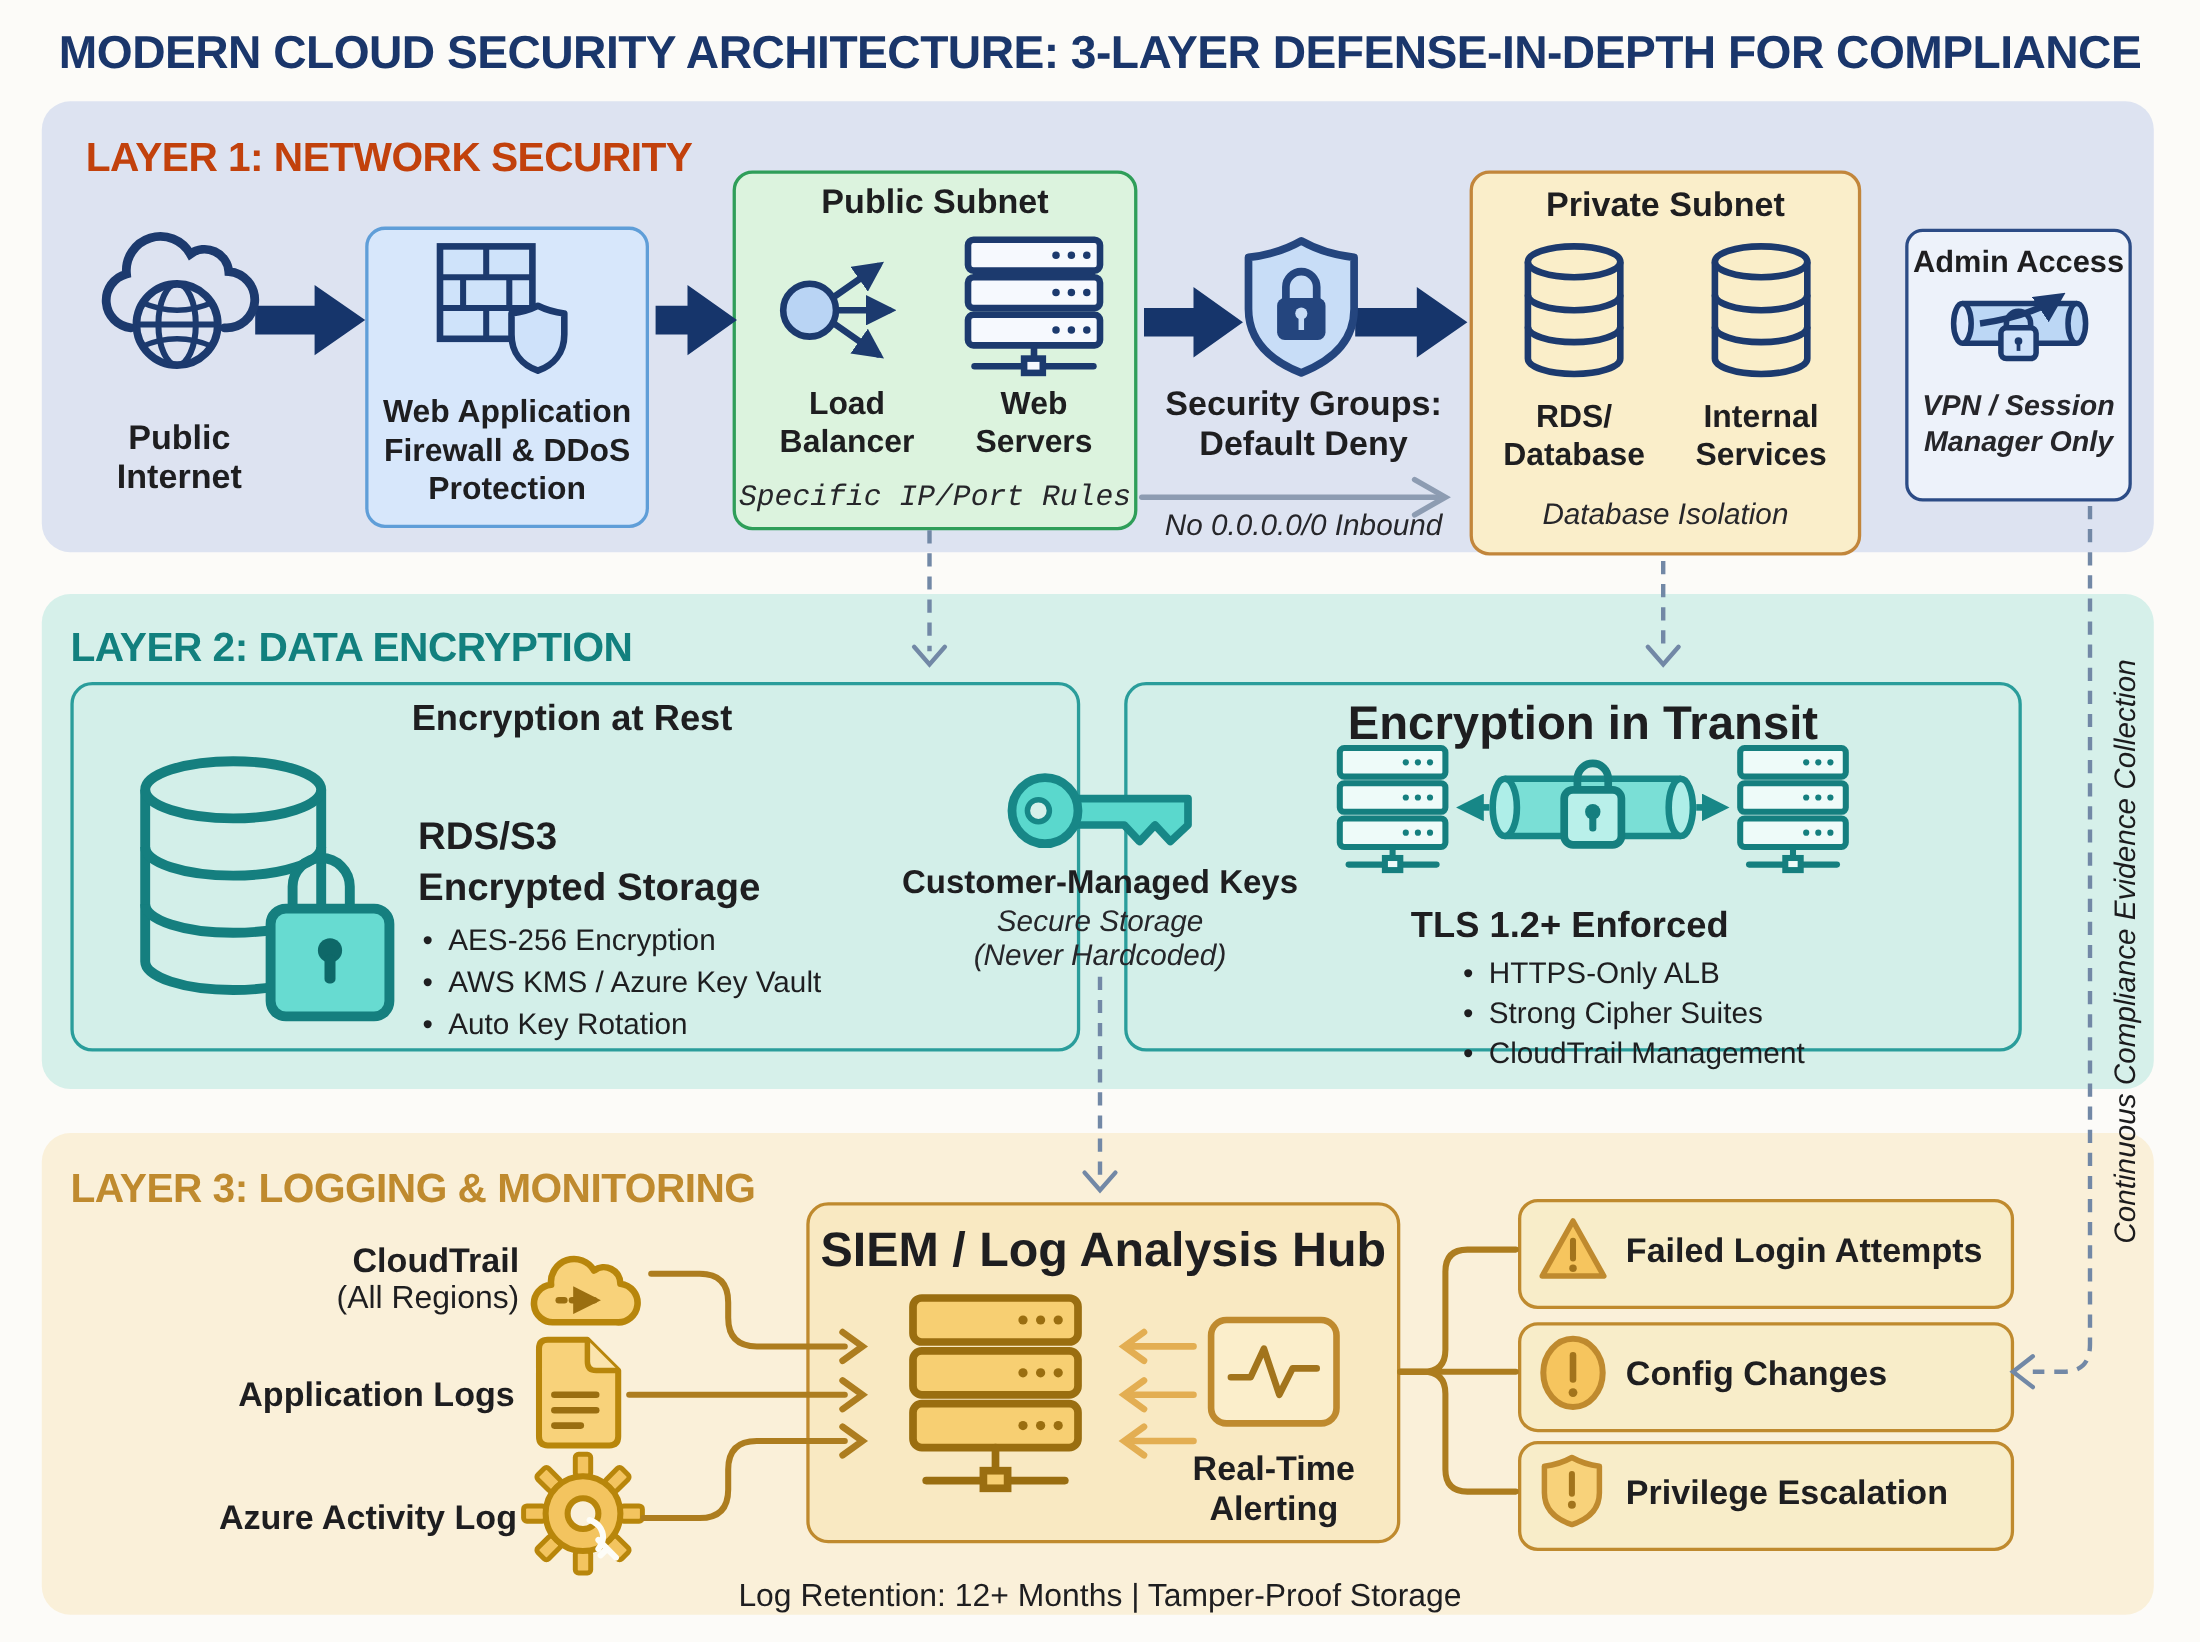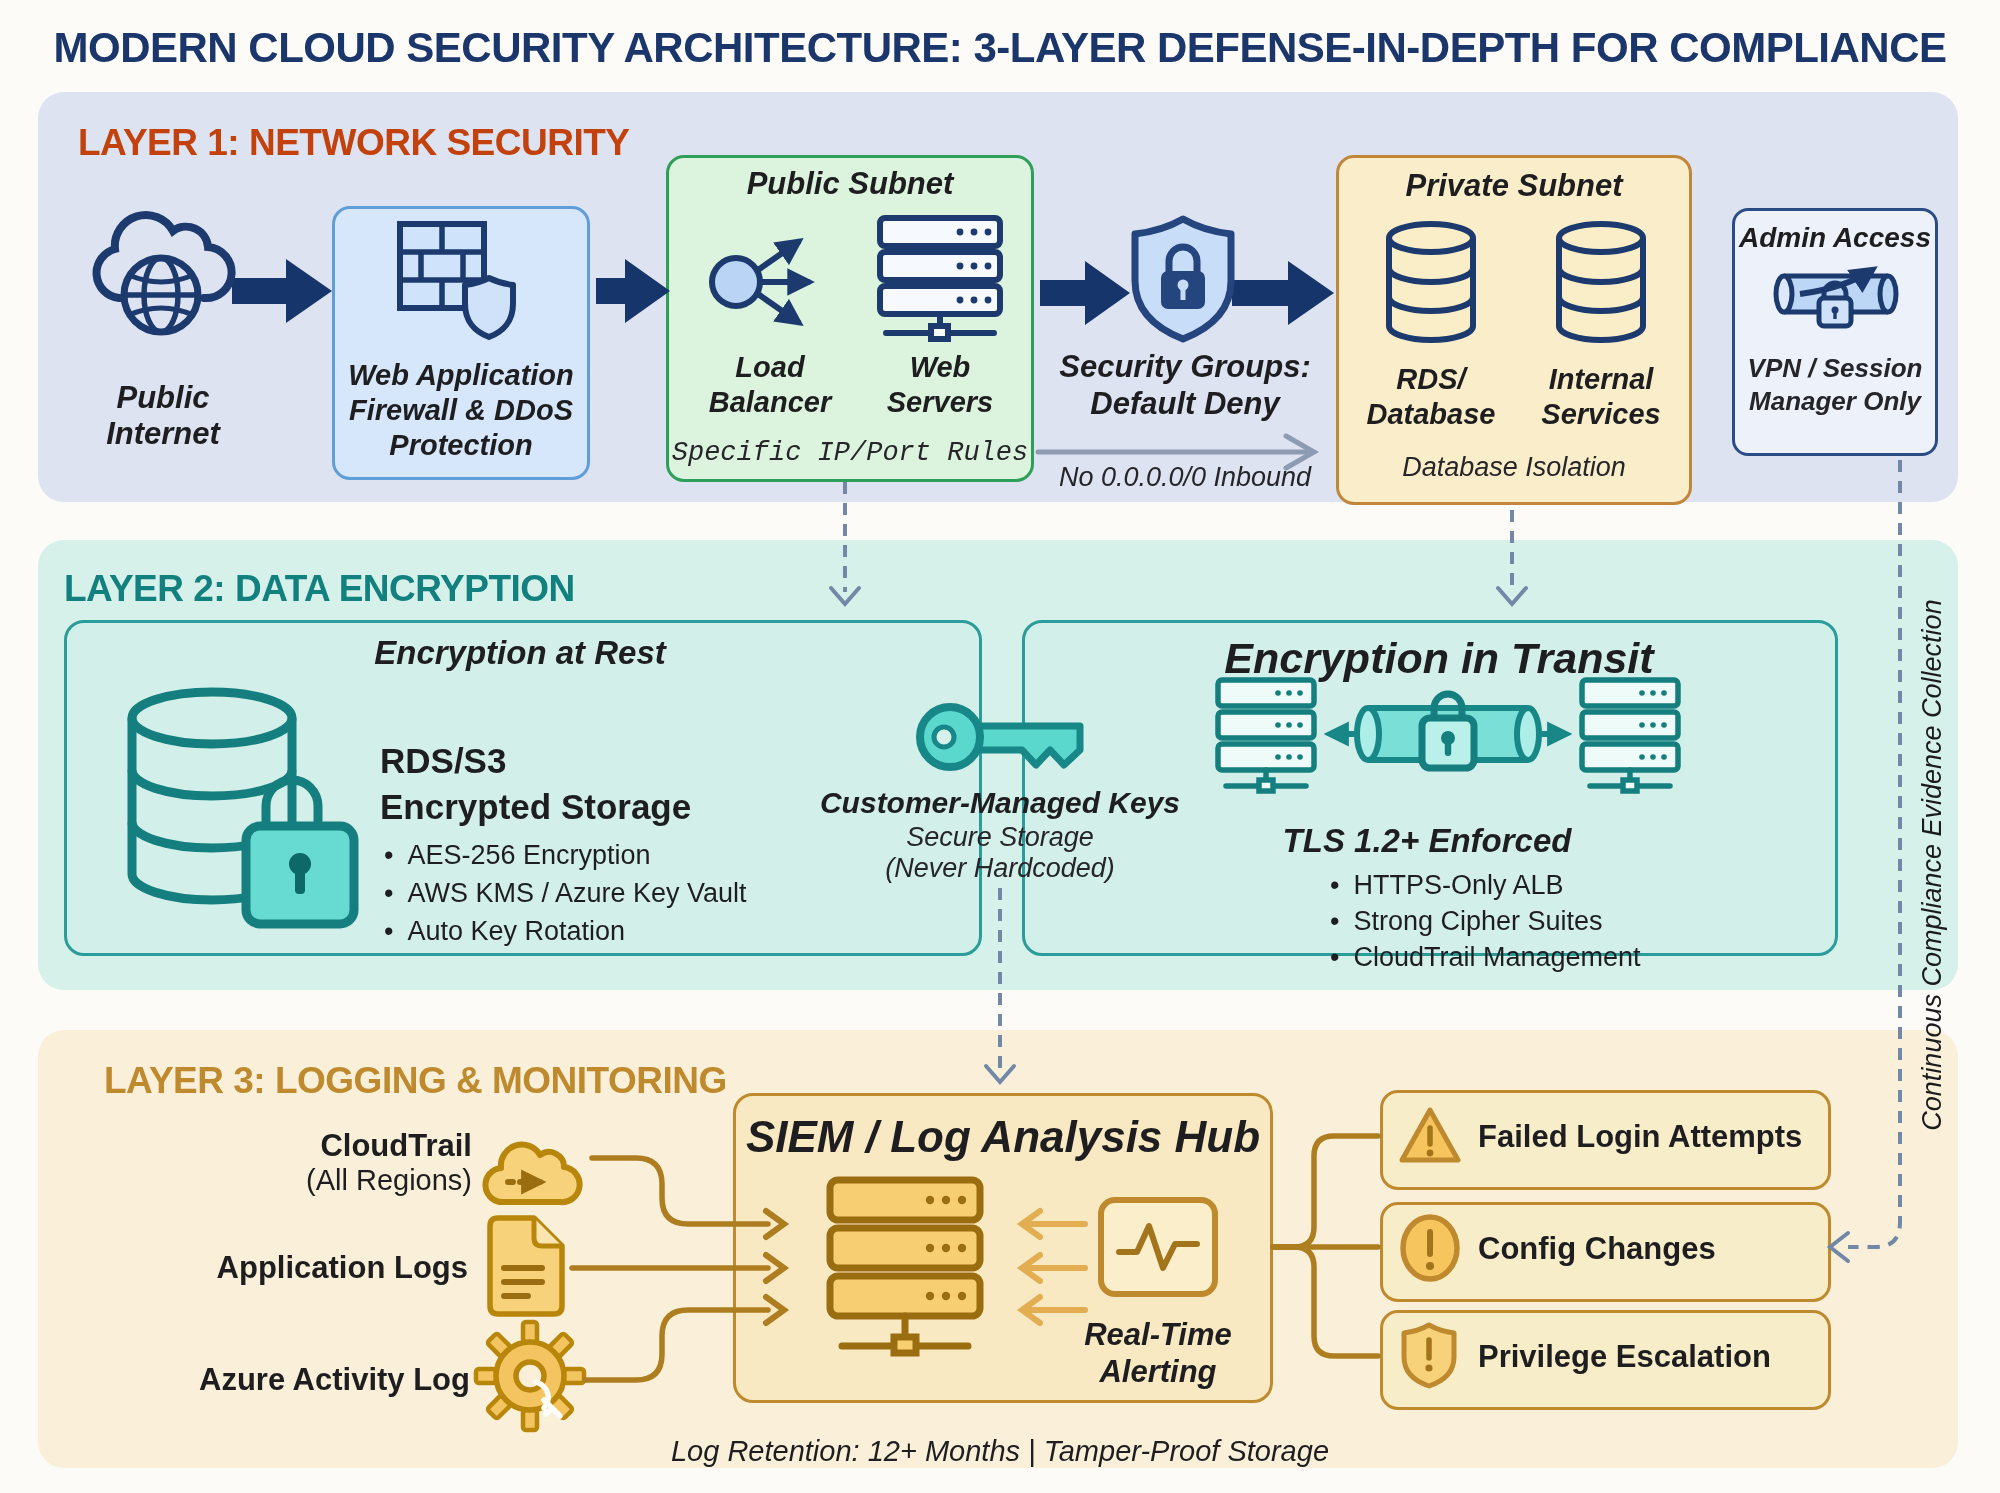--- a/index.html
+++ b/index.html
@@ -1,35 +1,35 @@
 <!DOCTYPE html>
 <html><head>
 <meta charset="utf-8">
 <style>
   html,body{margin:0;padding:0;background:#fcfbf8;}
   .canvas{position:relative;width:2000px;height:1493px;background:#fcfbf8;overflow:hidden;
           font-family:"Liberation Sans", sans-serif;color:#1e1e20;}
   .abs{position:absolute;}
   .ml{white-space:pre-line;}
-  .ctr{text-align:center;font-style:italic;}
+  .ctr{text-align:center;}
   .rt{text-align:right;}
   .b{font-weight:bold;}
 
   .page-title{left:0;top:24px;width:2000px;text-align:center;font-size:42px;font-weight:bold;
               color:#1a366b;letter-spacing:-0.5px;}
 
   .panel{border-radius:26px;}
   .panel-1{left:38px;top:92px;width:1920px;height:410px;background:#dde3f1;}
   .panel-2{left:38px;top:540px;width:1920px;height:450px;background:#d6f0ea;}
   .panel-3{left:38px;top:1030px;width:1920px;height:438px;background:#faf0d9;}
 
   .layer-heading{font-size:37px;font-weight:bold;letter-spacing:-0.5px;}
   .h-1{left:78px;top:122px;color:#c2410c;}
   .h-2{left:64px;top:568px;color:#12807e;}
-  .h-3{left:64px;top:1060px;color:#bf8a2e;margin-left:40px;}
+  .h-3{left:64px;top:1060px;color:#bf8a2e;}
 
   .box{border-radius:18px;box-sizing:border-box;}
   .waf-box{left:332px;top:206px;width:258px;height:274px;background:#d7e7fb;border:3px solid #5f9ed8;}
   .pubsub-box{left:666px;top:155px;width:368px;height:327px;background:#dcf3de;border:3px solid #2f9e59;}
   .privsub-box{left:1336px;top:155px;width:356px;height:350px;background:#faeeca;border:3.5px solid #c2863b;}
   .admin-box{left:1732px;top:208px;width:206px;height:248px;background:#edf2fa;border:3px solid #2c4c86;border-radius:16px;}
   .enc-box{top:620px;height:330px;background:#d3efe9;border:3px solid #2a9d9b;border-radius:20px;}
   .atrest-box{left:64px;width:912px;}
   .transit-box{left:1022px;width:810px;}
   .siem-box{left:733px;top:1093px;width:540px;height:310px;background:#f9e9c2;border:3.5px solid #bf8a2e;border-radius:20px;}

